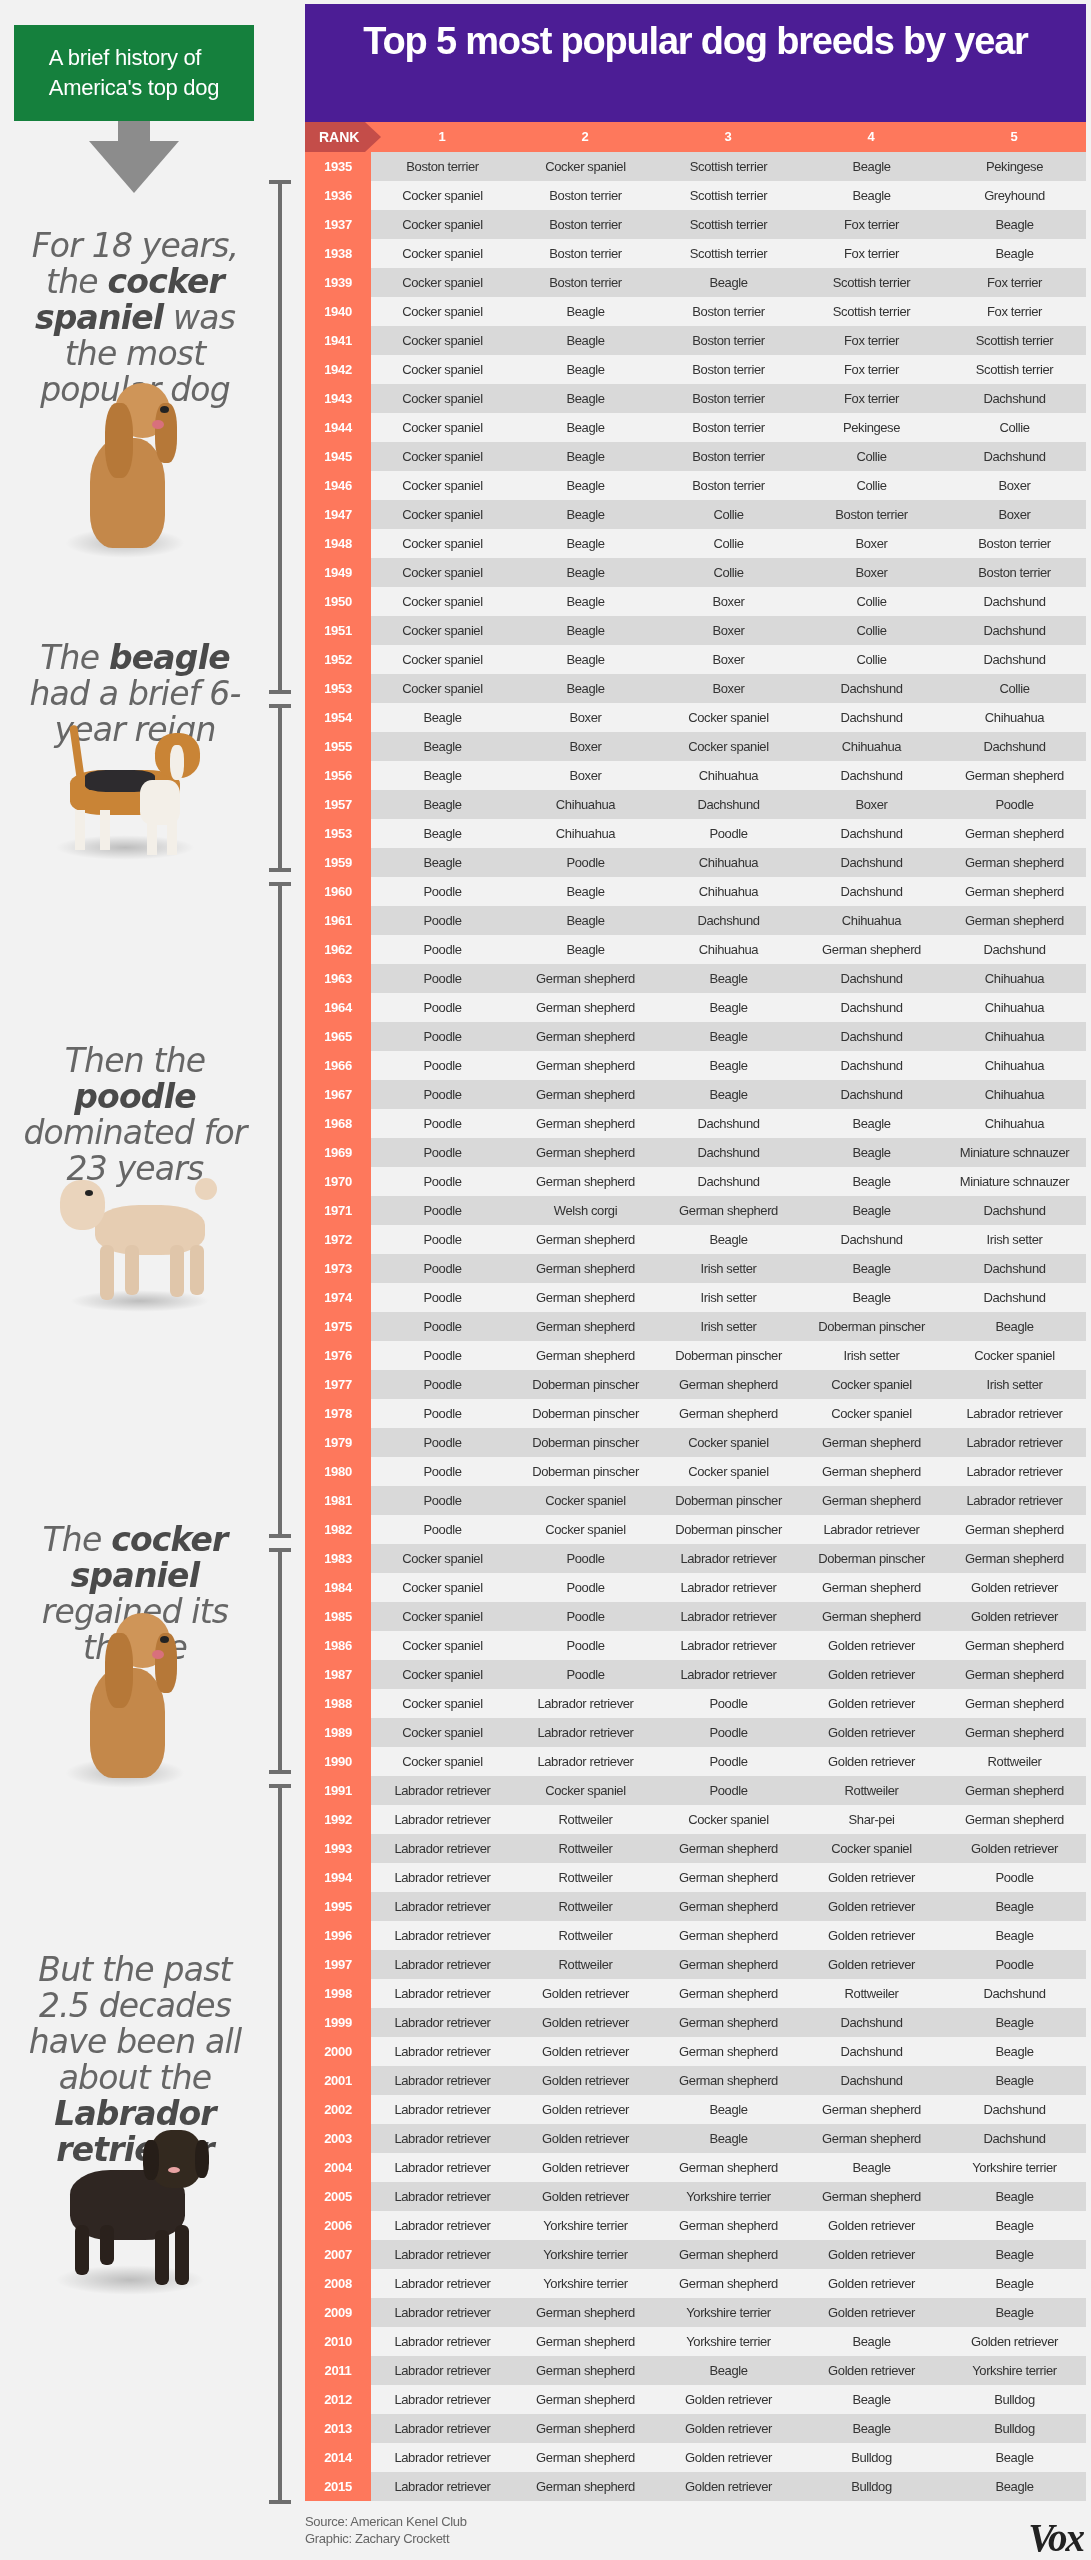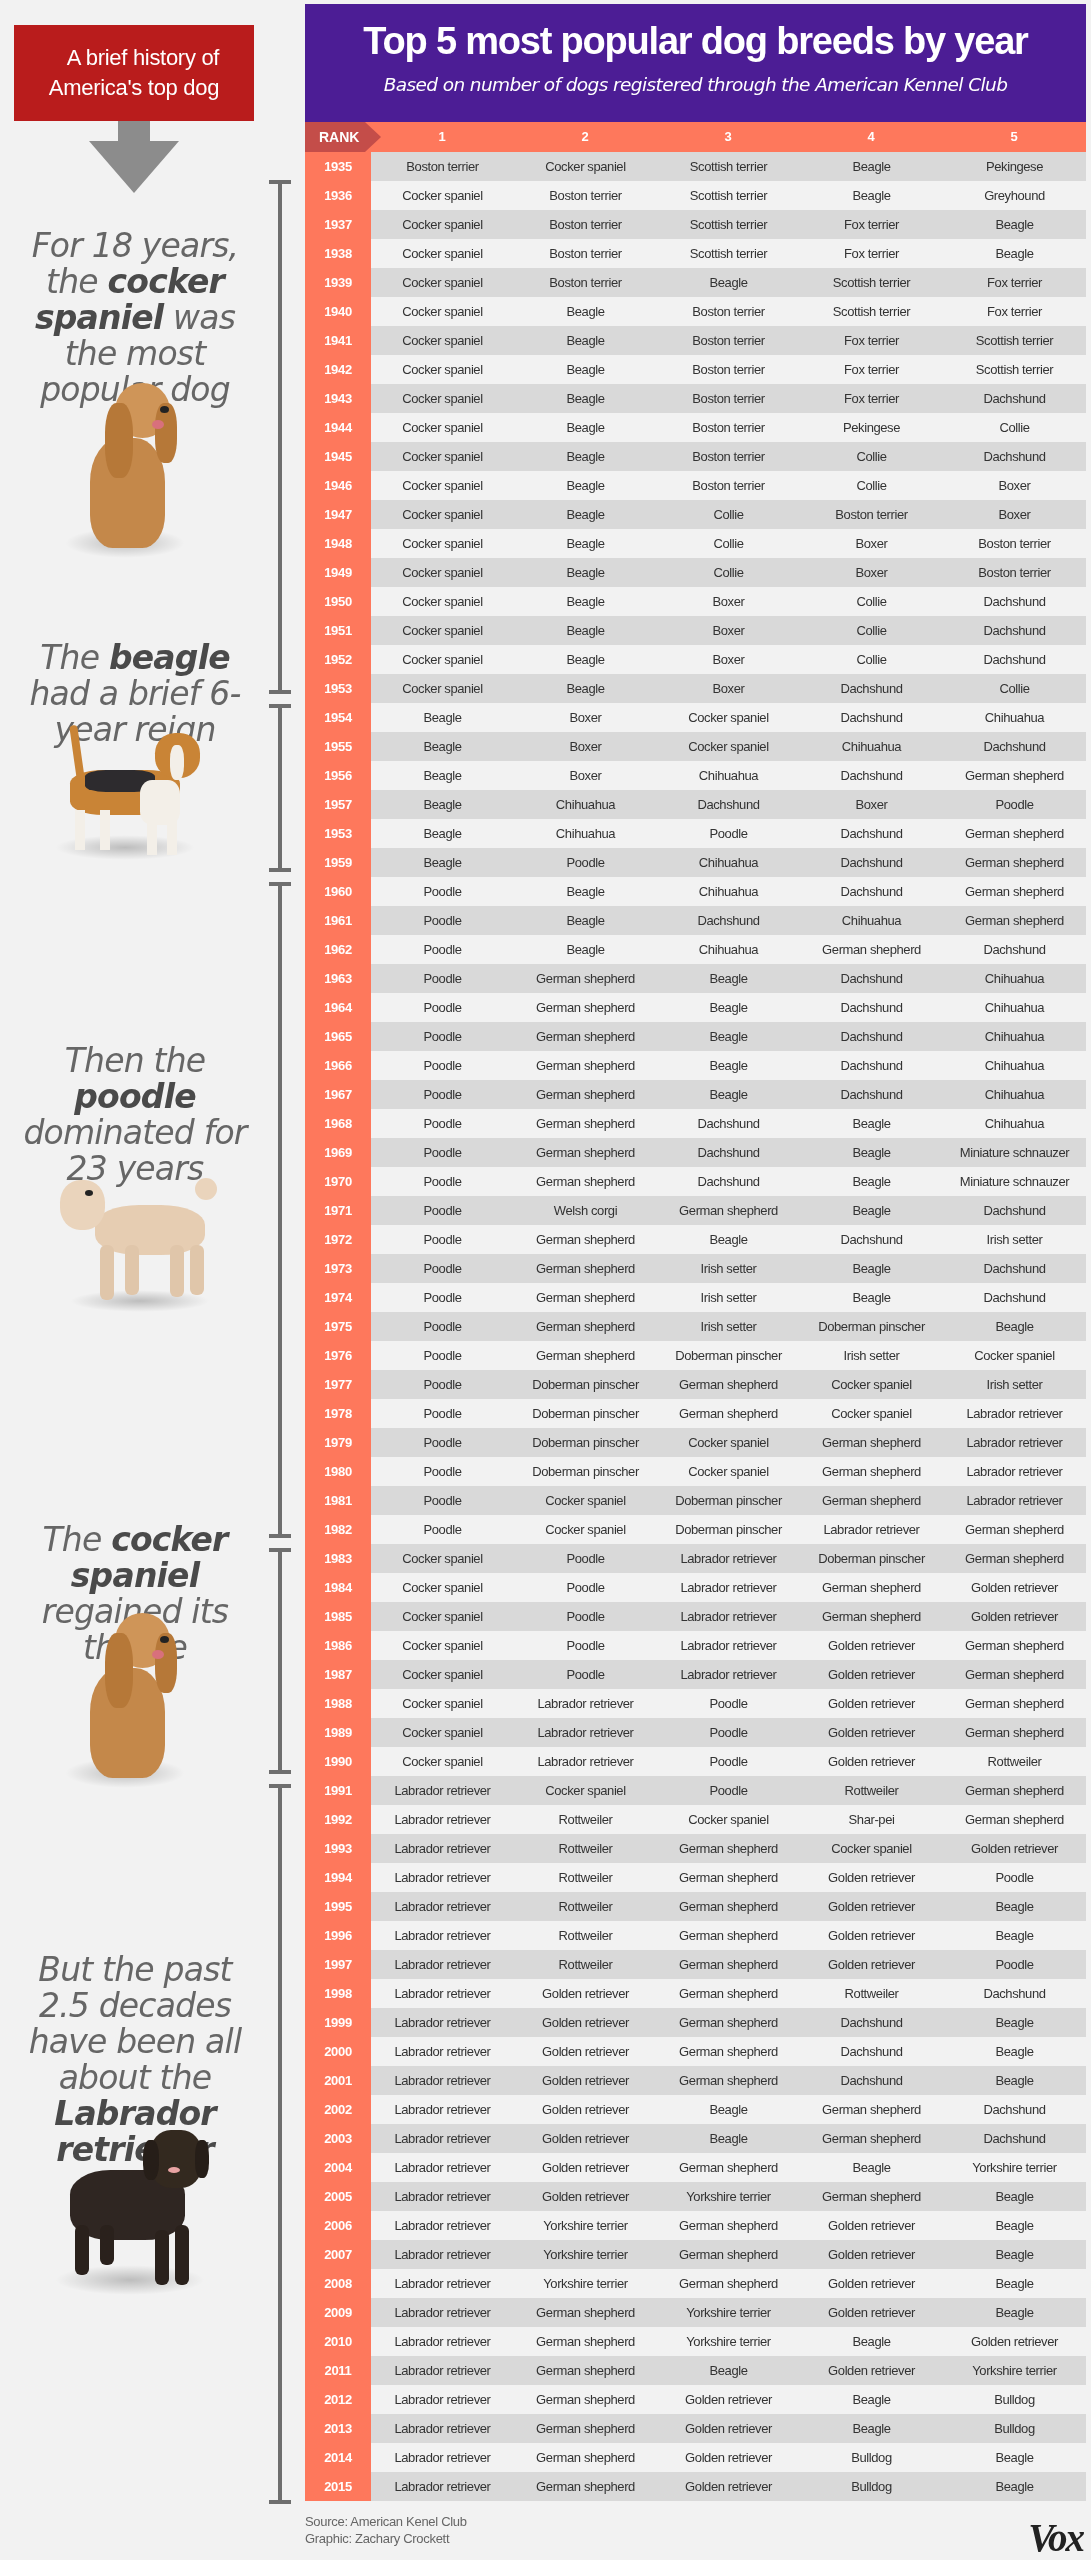--- a/index.html
+++ b/index.html
@@ -2,22 +2,22 @@
 <html><head>
 <meta charset="utf-8">
 <style>
   * { box-sizing: border-box; margin: 0; padding: 0; }
   html, body { width: 1091px; height: 2560px; background: #f2f2f2; overflow: hidden; }
   body { position: relative; font-family: "Liberation Sans", sans-serif; color: #444; }
 
   
   .intro-box {
     position: absolute; left: 14px; top: 25px; width: 240px; height: 96px;
-    background: #b91c1c; color: #fff; font-size: 22px; line-height: 30px;
-    text-align: right; display: flex; align-items: center; justify-content: center;
+    background: #15803d; color: #fff; font-size: 22px; line-height: 30px;
+    text-align: left; display: flex; align-items: center; justify-content: center;
     font-family: "Liberation Sans", sans-serif; letter-spacing: -0.3px;
   }
   .intro-arrow-stem { position: absolute; left: 118px; top: 121px; width: 32px; height: 20px; background: #8c8c8c; }
   .intro-arrow-head {
     position: absolute; left: 89px; top: 141px; width: 0; height: 0;
     border-left: 45px solid transparent; border-right: 45px solid transparent;
     border-top: 52px solid #8c8c8c;
   }
   .story {
     position: absolute; left: 0; width: 270px; text-align: center;
@@ -197,21 +197,20 @@
     <div class="cap-bot"></div>
 </div>
 <div class="bracket" style="top:1784px; height:720px;">
   <div class="bar"></div>
     <div class="cap-top"></div>
     <div class="cap-bot"></div>
 </div>
 
 <div class="header">
   <div class="title">Top 5 most popular dog breeds by year</div>
-  <div class="subtitle">Based on number of dogs registered through the American Kennel Club</div>
 </div>
 <div class="rank-row">
   <div class="rank-label">RANK</div>
   <div class="rank-tip"></div>
   <div class="rank-num" style="left:66px;">1</div>
   <div class="rank-num" style="left:209px;">2</div>
   <div class="rank-num" style="left:352px;">3</div>
   <div class="rank-num" style="left:495px;">4</div>
   <div class="rank-num" style="left:638px;">5</div>
 </div>

